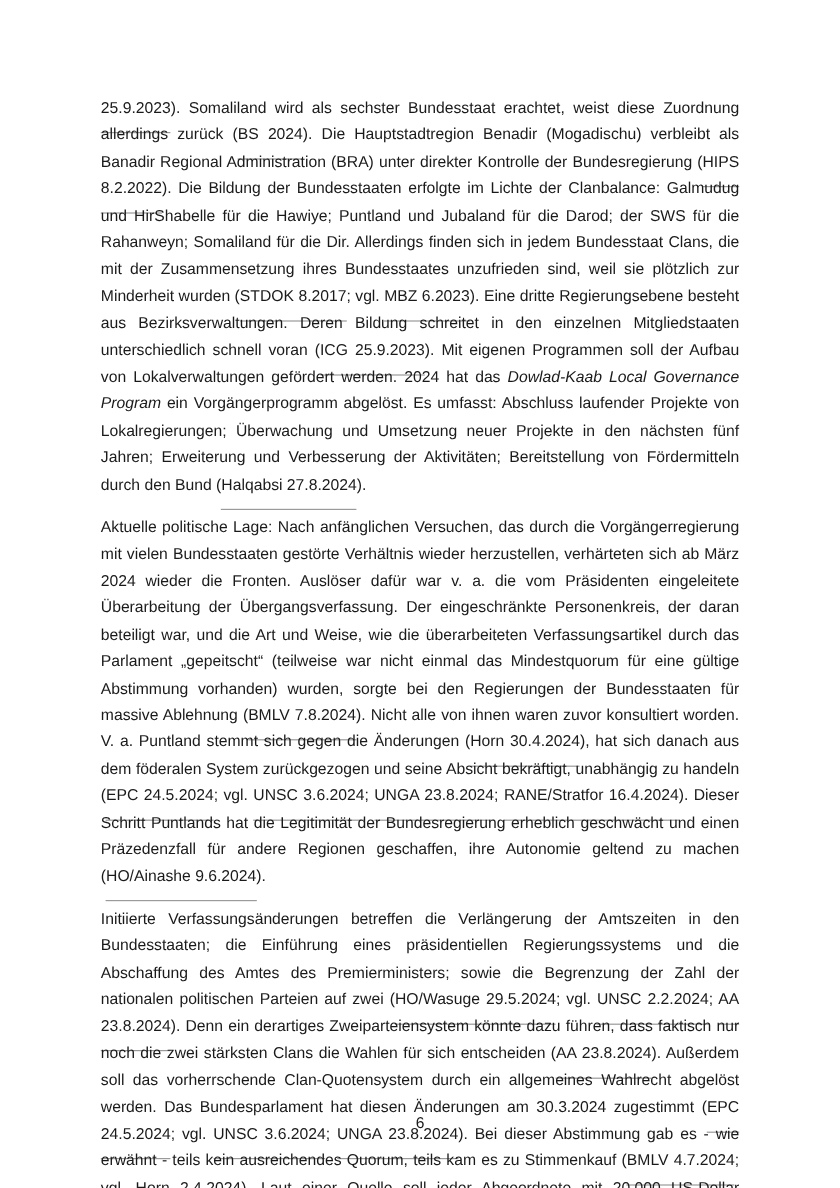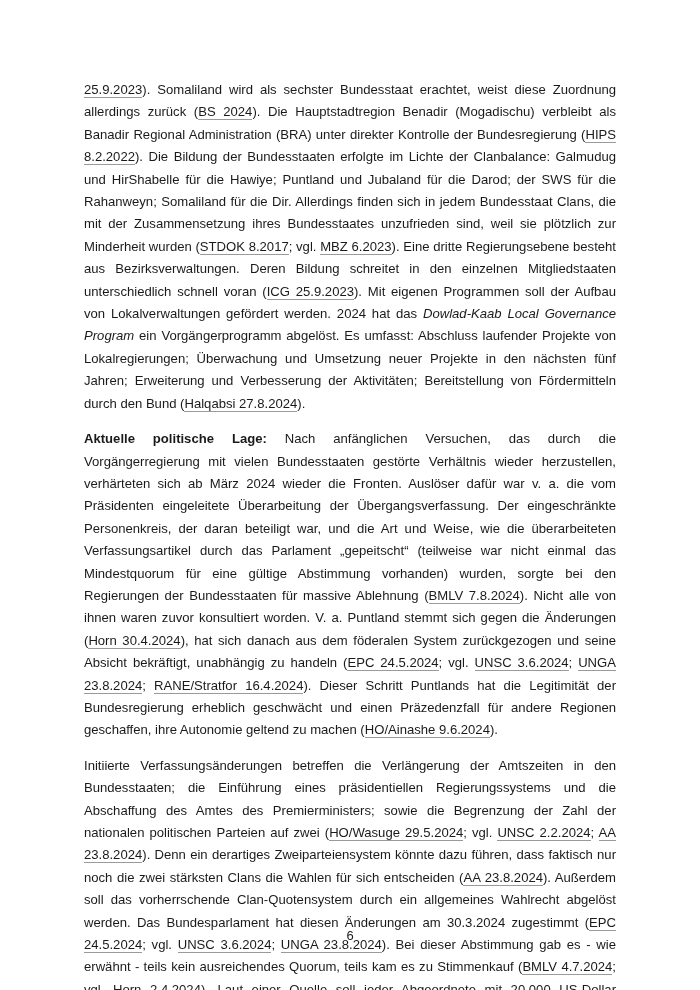--- a/index.html
+++ b/index.html
@@ -25,24 +25,24 @@
       margin: 0 0 13px 0;
       font-size: 13.1px;
       line-height: 22.4px;
       text-align: justify;
       hyphens: manual;
     }
     .ref {
       color: #1a1a1a;
       text-decoration: none;
       border-bottom: 1px solid #9a9a9a;
-      padding-bottom: 0px;
+      padding-bottom: 13px;
       cursor: pointer;
     }
-    .bold { font-weight: bold; }
+    .bold { font-weight: normal; }
     .ital { font-style: italic; }
     .page-number {
       position: absolute;
       left: 0;
       width: 700px;
       top: 928px;
       text-align: center;
       font-size: 13px;
     }
   </style>

